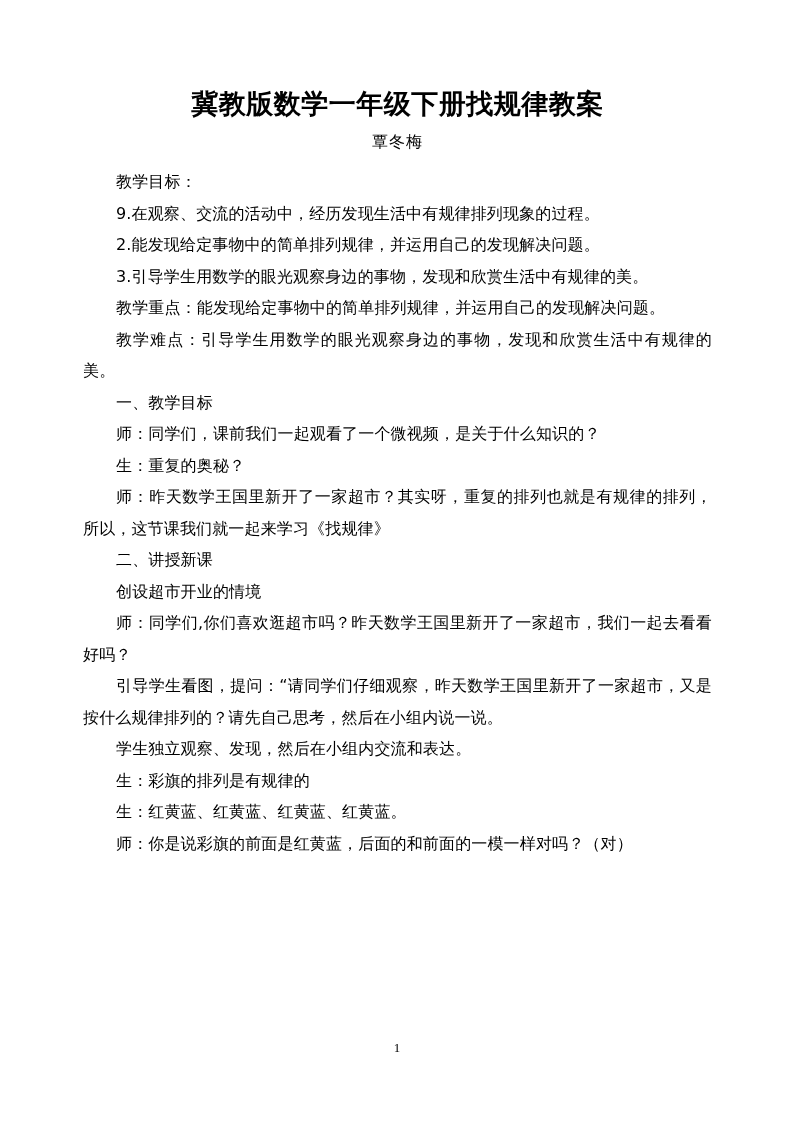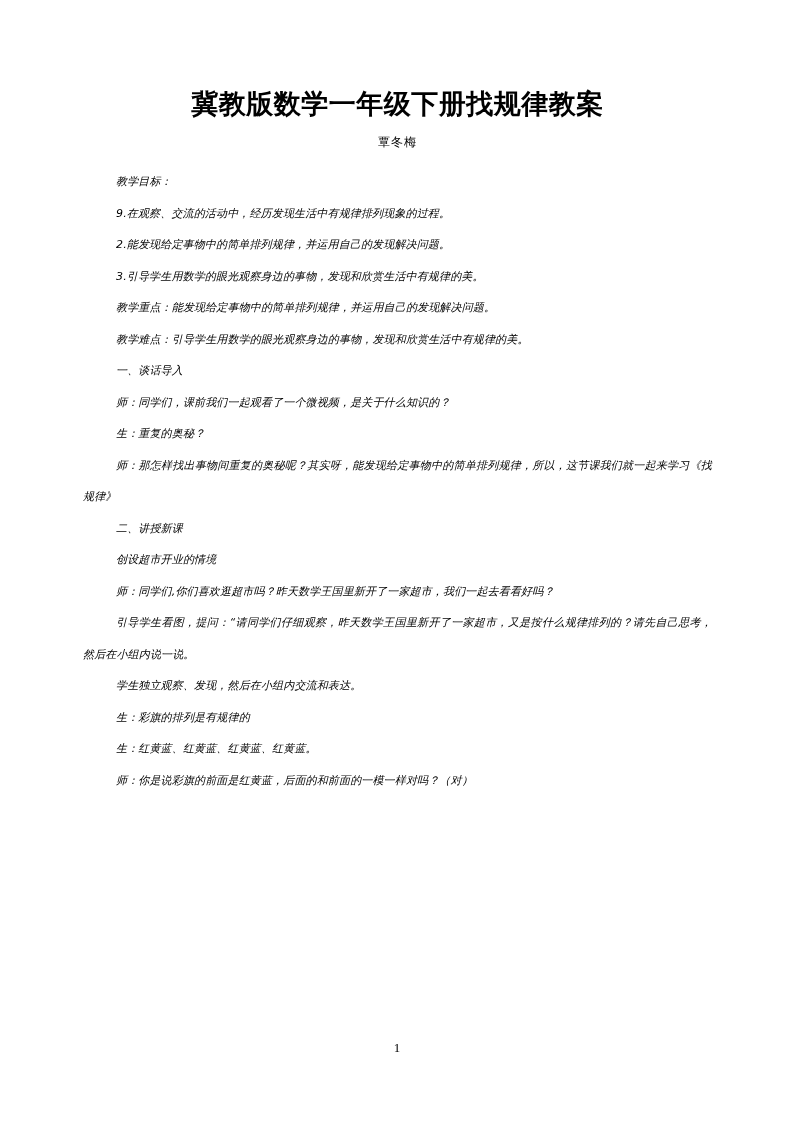--- a/index.html
+++ b/index.html
@@ -40,43 +40,42 @@
     line-height: 34px;
     text-align: center;
     letter-spacing: 0.5px;
     margin: 0;
     padding-top: 70px;
     white-space: nowrap;
   }
 
   .doc-author {
     font-family: "DejaVu Sans", "Liberation Sans", sans-serif;
-    font-size: 12px;
+    font-size: 16px;
     line-height: 26px;
     text-align: center;
     margin: 0;
     padding-top: 8px;
     letter-spacing: 1px;
   }
 
   .body-block {
     padding-top: 11px;
   }
 
   p.para {
     font-family: "DejaVu Sans", "Liberation Sans", sans-serif;
-    font-size: 11px;
+    font-size: 16px;
     line-height: 31.5px;
     margin: 0;
     padding: 0;
     text-align: justify;
     text-justify: inter-character;
     letter-spacing: 0.15px;
     word-break: break-all;
-    font-style: italic;
   }
 
   p.para.indent {
     text-indent: 33px;
   }
 
   .page-number {
     position: absolute;
     left: 0;
     top: 1022px;
@@ -98,24 +97,24 @@
 
     <div class="doc-author">覃冬梅</div>
 
     <div class="body-block">
         <p class="para indent">教学目标：</p>
         <p class="para indent">9.在观察、交流的活动中，经历发现生活中有规律排列现象的过程。</p>
         <p class="para indent">2.能发现给定事物中的简单排列规律，并运用自己的发现解决问题。</p>
         <p class="para indent">3.引导学生用数学的眼光观察身边的事物，发现和欣赏生活中有规律的美。</p>
         <p class="para indent">教学重点：能发现给定事物中的简单排列规律，并运用自己的发现解决问题。</p>
         <p class="para indent">教学难点：引导学生用数学的眼光观察身边的事物，发现和欣赏生活中有规律的美。</p>
-        <p class="para indent">一、谈话导入</p>
+        <p class="para indent">一、教学目标</p>
         <p class="para indent">师：同学们，课前我们一起观看了一个微视频，是关于什么知识的？</p>
         <p class="para indent">生：重复的奥秘？</p>
-        <p class="para indent">师：那怎样找出事物间重复的奥秘呢？其实呀，能发现给定事物中的简单排列规律，所以，这节课我们就一起来学习《找规律》</p>
+        <p class="para indent">师：昨天数学王国里新开了一家超市？其实呀，重复的排列也就是有规律的排列，所以，这节课我们就一起来学习《找规律》</p>
         <p class="para indent">二、讲授新课</p>
         <p class="para indent">创设超市开业的情境</p>
         <p class="para indent">师：同学们,你们喜欢逛超市吗？昨天数学王国里新开了一家超市，我们一起去看看好吗？</p>
         <p class="para indent">引导学生看图，提问：“请同学们仔细观察，昨天数学王国里新开了一家超市，又是按什么规律排列的？请先自己思考，然后在小组内说一说。</p>
         <p class="para indent">学生独立观察、发现，然后在小组内交流和表达。</p>
         <p class="para indent">生：彩旗的排列是有规律的</p>
         <p class="para indent">生：红黄蓝、红黄蓝、红黄蓝、红黄蓝。</p>
         <p class="para indent">师：你是说彩旗的前面是红黄蓝，后面的和前面的一模一样对吗？（对）</p>
       </div>
 

